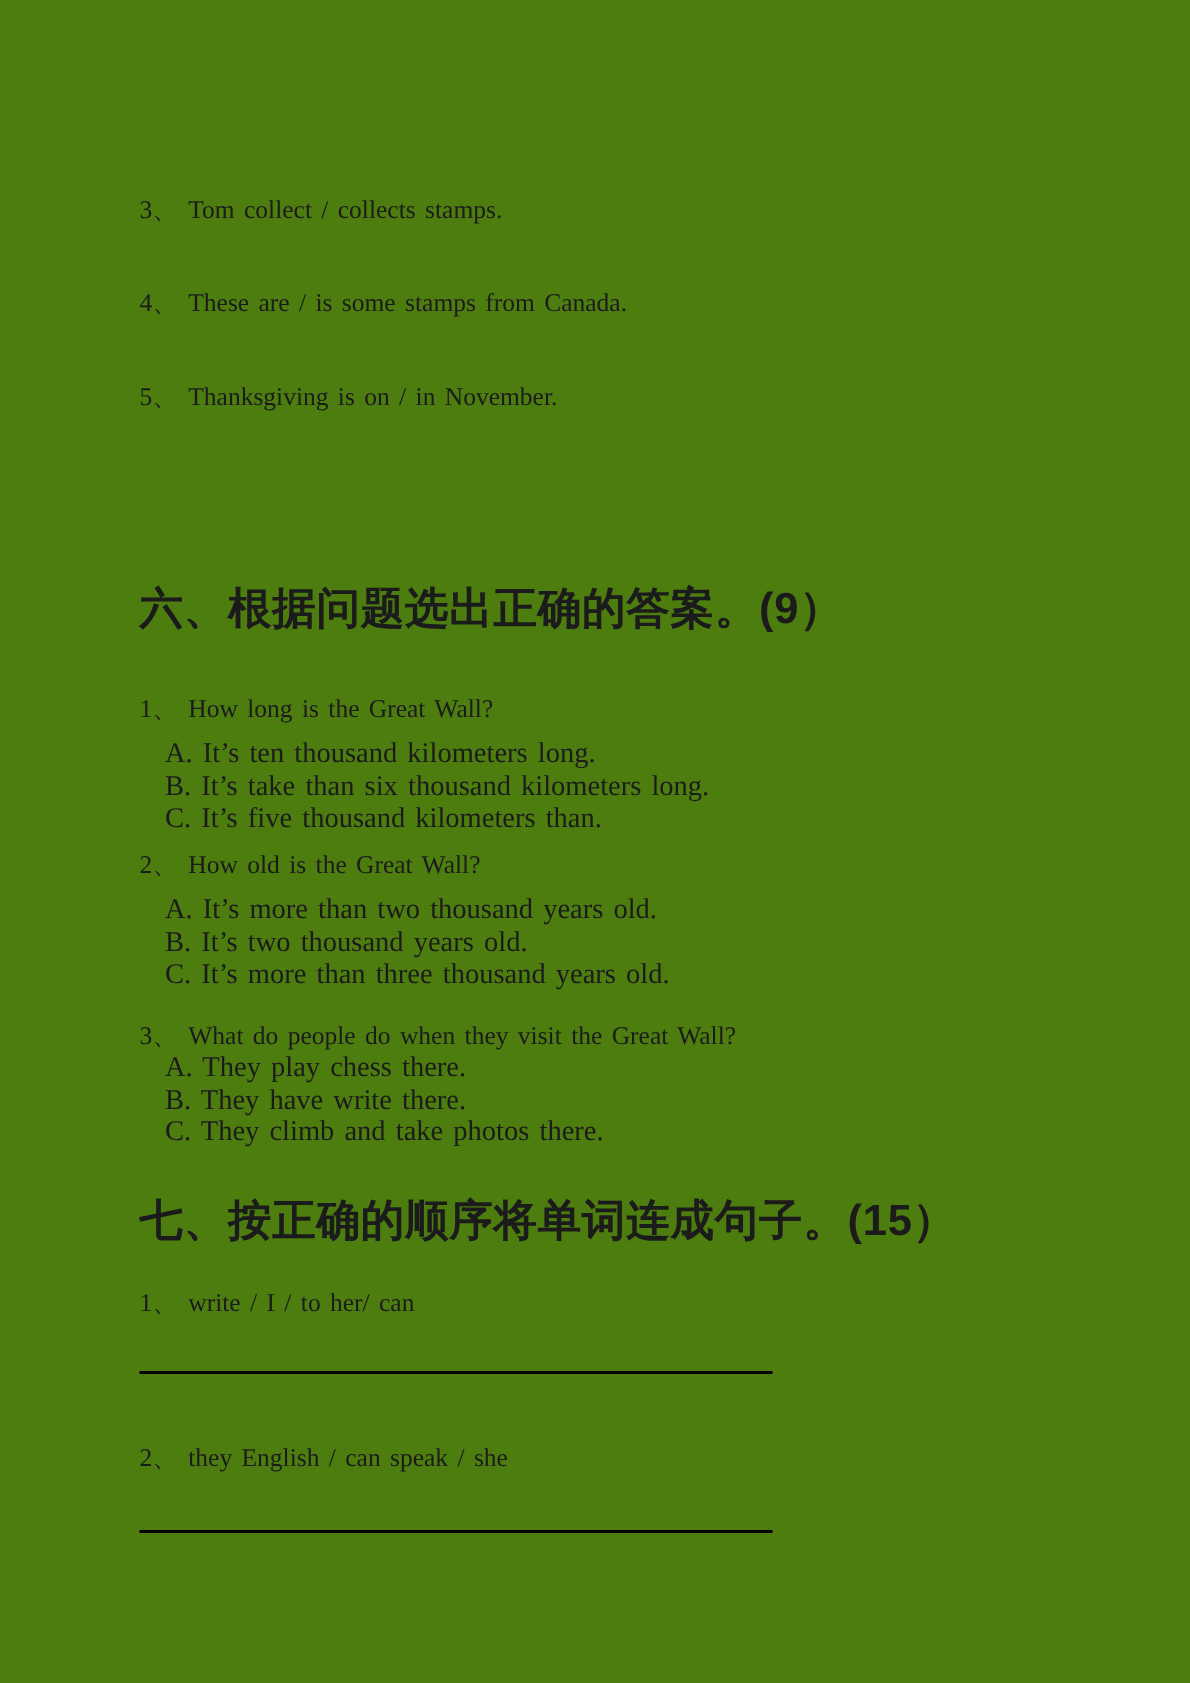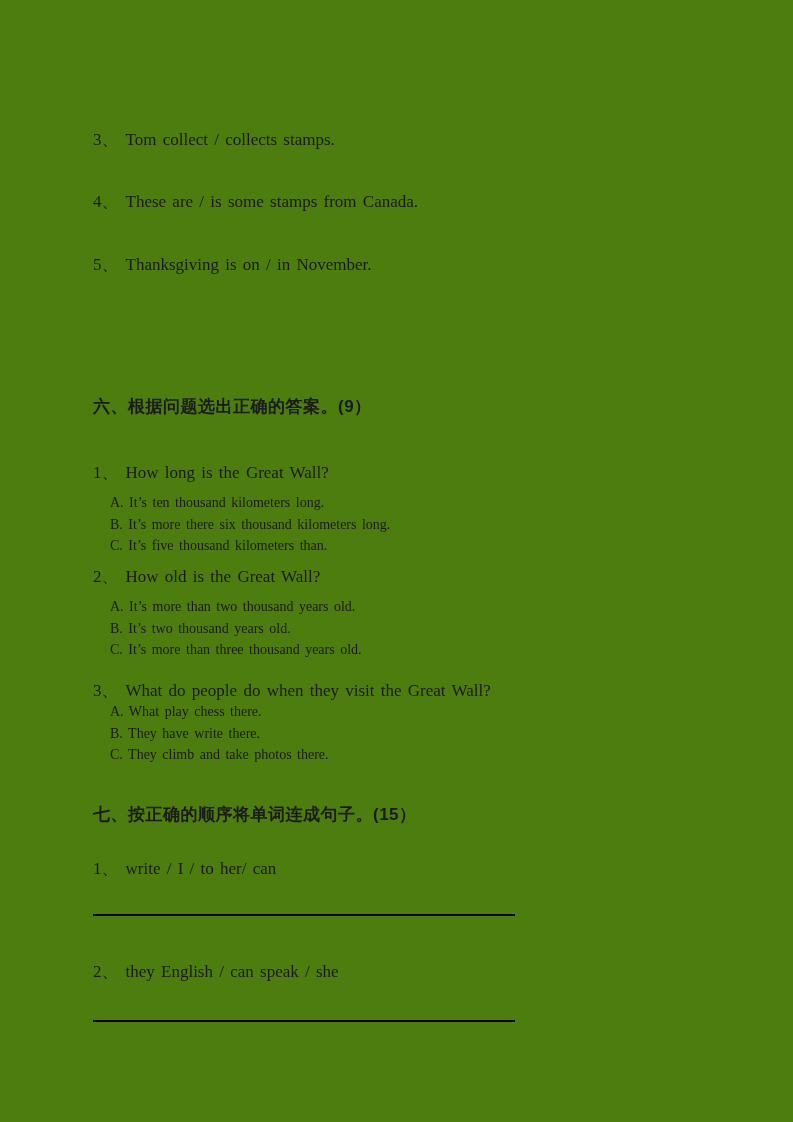--- a/index.html
+++ b/index.html
@@ -27,29 +27,29 @@
     word-spacing: 2px;
   }
   .text-row .num {
     margin-right: 7px;
   }
   .section-heading {
     position: absolute;
     left: 93px;
     font-family: "Liberation Sans", "DejaVu Sans", sans-serif;
     font-weight: 700;
-    font-size: 17px;
+    font-size: 29px;
     line-height: 27px;
     letter-spacing: 0.5px;
     white-space: nowrap;
   }
   .options {
     position: absolute;
     left: 110px;
-    font-size: 14px;
+    font-size: 19px;
     line-height: 21.5px;
     word-spacing: 2px;
   }
   .options .option {
     white-space: nowrap;
   }
   .answer-line {
     position: absolute;
     left: 93px;
     width: 422px;
@@ -88,38 +88,38 @@
     <span class="num">5、</span><span>Thanksgiving is on / in November.</span>
   </div>
 
   <div class="section-heading" id="heading-six">六、根据问题选出正确的答案。(9）</div>
 
   <div class="text-row" id="question-0">
     <span class="num">1、</span><span>How long is the Great Wall?</span>
   </div>
   <div class="options" id="options-0">
     <div class="option">A. It’s ten thousand kilometers long.</div>
-    <div class="option">B. It’s more there six thousand kilometers long.</div>
+    <div class="option">B. It’s take than six thousand kilometers long.</div>
     <div class="option">C. It’s five thousand kilometers than.</div>
   </div>
 
   <div class="text-row" id="question-1">
     <span class="num">2、</span><span>How old is the Great Wall?</span>
   </div>
   <div class="options" id="options-1">
     <div class="option">A. It’s more than two thousand years old.</div>
     <div class="option">B. It’s two thousand years old.</div>
     <div class="option">C. It’s more than three thousand years old.</div>
   </div>
 
   <div class="text-row" id="question-2">
     <span class="num">3、</span><span>What do people do when they visit the Great Wall?</span>
   </div>
   <div class="options" id="options-2">
-    <div class="option">A. What play chess there.</div>
+    <div class="option">A. They play chess there.</div>
     <div class="option">B. They have write there.</div>
     <div class="option">C. They climb and take photos there.</div>
   </div>
 
   <div class="section-heading" id="heading-seven">七、按正确的顺序将单词连成句子。(15）</div>
 
   <div class="text-row" id="word-item-0">
     <span class="num">1、</span><span>write / I / to her/ can</span>
   </div>
   <div class="answer-line" id="answer-line-0"></div>

